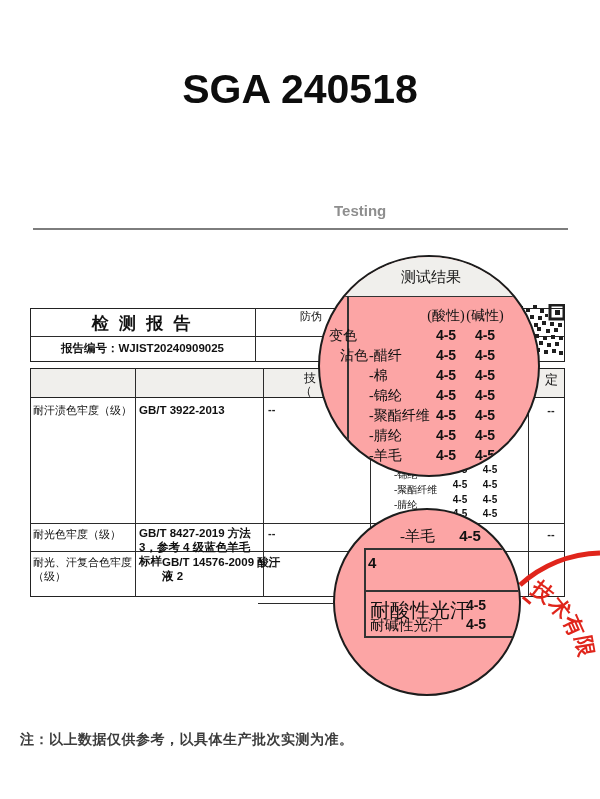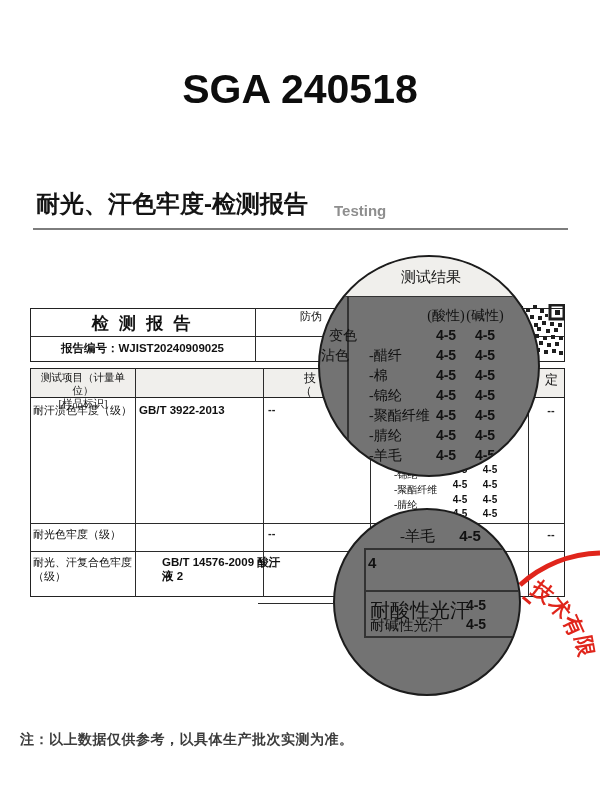--- a/index.html
+++ b/index.html
@@ -22,37 +22,36 @@
   .tbl-border{position:absolute;border:1.5px solid #222;box-sizing:border-box;background:transparent;}
   #grey-band{left:30px;top:368px;width:535px;height:30px;background:#f0efec;
              border-bottom:1px solid #222;box-sizing:border-box;}
   .hdr{font-size:10.5px;line-height:13px;color:#111;}
   .cellt{font-size:11px;line-height:14px;color:#111;}
   .code{font-family:"Liberation Sans","DejaVu Sans",sans-serif;font-weight:700;font-size:11.5px;line-height:14px;color:#101010;}
   .dash{font-family:"Liberation Sans","DejaVu Sans",sans-serif;font-weight:700;font-size:11px;color:#222;}
   .minirow{font-size:10px;line-height:11px;}
   .minival{font-family:"Liberation Sans","DejaVu Sans",sans-serif;font-weight:700;font-size:10px;}
 
-  .mag-circle{position:absolute;border:2px solid #1c1c1c;border-radius:50%;background:#737373;overflow:hidden;box-sizing:border-box;}
+  .mag-circle{position:absolute;border:2px solid #1c1c1c;border-radius:50%;background:#fca5a5;overflow:hidden;box-sizing:border-box;}
   #mag-top{left:318px;top:255px;width:222px;height:222px;z-index:5;}
   #mag-bottom{left:333px;top:508px;width:188px;height:188px;z-index:6;}
   .mg-label{font-size:14px;text-align:center;}
   .mg-val{font-family:"Liberation Sans","DejaVu Sans",sans-serif;font-weight:700;font-size:14px;}
 
   #footnote{left:20px;top:731px;font-size:14px;font-weight:900;color:#3c3c3c;
             font-family:"Liberation Sans","DejaVu Sans",sans-serif;letter-spacing:0.5px;}
   .z2{z-index:2;} .z3{z-index:3;}
 </style>
 </head>
 <body>
 
 <div id="page">
 
   <div class="abs" id="main-title">SGA 240518</div>
-  <div class="abs" id="section-heading">耐光、汗色牢度-检测报告</div>
   <div class="abs" id="testing-label">Testing</div>
   <div class="abs" id="heading-rule"></div>
 
   <div class="tbl-border z2" style="left:30px;top:308px;width:535px;height:54px;"></div>
   <div class="hline z2" style="left:30px;top:336px;width:535px;"></div>
   <div class="vline z2" style="left:255px;top:308px;height:54px;"></div>
   <div class="abs ctr z2" style="left:30px;top:312px;width:225px;font-size:17px;font-weight:700;letter-spacing:3px;">检 测 报 告</div>
   <div class="abs z2" style="left:300px;top:309px;font-size:11px;">防伪</div>
   <div class="abs ctr z2" style="left:30px;top:341px;width:225px;font-size:11.5px;font-weight:700;">
     <span>报告编号：</span><span class="sans">WJIST20240909025</span>
@@ -61,24 +60,20 @@
   <div id="grey-band" class="abs z2"></div>
   <div class="tbl-border z2" style="left:30px;top:368px;width:535px;height:229px;"></div>
   <div class="vline z2" style="left:135px;top:368px;height:229px;"></div>
   <div class="vline z2" style="left:263px;top:368px;height:229px;"></div>
   <div class="vline z2" style="left:370px;top:368px;height:229px;"></div>
   <div class="vline z2" style="left:528px;top:368px;height:229px;"></div>
   <div class="hline z2" style="left:30px;top:523px;width:535px;"></div>
   <div class="hline z2" style="left:30px;top:551px;width:535px;"></div>
   <div class="hline z2" style="left:258px;top:603px;width:75px;"></div>
 
-  <div class="abs ctr hdr z2" style="left:31px;top:371px;width:104px;">
-    <div>测试项目（计量单位）</div>
-    <div>[样品标识]</div>
-  </div>
   <div class="abs hdr z2" style="left:304px;top:372px;font-size:12px;">技</div>
   <div class="abs hdr z2" style="left:300px;top:385px;font-size:12px;">（</div>
   <div class="abs hdr z2" style="left:545px;top:373px;font-size:13px;">定</div>
 
   <div class="abs cellt z2" style="left:33px;top:403px;width:100px;">耐汗渍色牢度（级）</div>
   <div class="abs code z2" style="left:139px;top:403px;width:122px;">GB/T 3922-2013</div>
   <div class="abs dash z2" style="left:268px;top:403px;">--</div>
   <div class="abs dash z2" style="left:541px;top:404px;width:20px;text-align:center;">--</div>
 
   <div class="abs z2" style="left:394px;top:464px;">
@@ -95,20 +90,21 @@
     <span class="minirow">-腈纶</span></div>
   <div class="abs minival z2" style="left:444px;top:494px;width:32px;text-align:center;">4-5</div>
   <div class="abs minival z2" style="left:474px;top:494px;width:32px;text-align:center;">4-5</div>
 
   <div class="abs z2" style="left:394px;top:508px;">
     <span class="minirow">-羊毛</span></div>
   <div class="abs minival z2" style="left:444px;top:508px;width:32px;text-align:center;">4-5</div>
   <div class="abs minival z2" style="left:474px;top:508px;width:32px;text-align:center;">4-5</div>
 
   <div class="abs cellt z2" style="left:33px;top:527px;width:100px;">耐光色牢度（级）</div>
+  <div class="abs code z2" style="left:139px;top:526px;width:122px;">GB/T 8427-2019 方法 3，参考 4 级蓝色羊毛标样</div>
   <div class="abs dash z2" style="left:268px;top:527px;">--</div>
   <div class="abs dash z2" style="left:541px;top:528px;width:20px;text-align:center;">--</div>
 
   <div class="abs cellt z2" style="left:33px;top:555px;width:100px;">耐光、汗复合色牢度（级）</div>
   <div class="abs code z2" style="left:139px;top:555px;width:122px;margin-left:23px;">GB/T 14576-2009 酸汗液 2</div>
   <div class="abs dash z2" style="left:268px;top:559px;">--</div>
 
   <svg class="abs z2" style="left:517px;top:304px;" width="48" height="54" viewBox="0 0 48 54">
     <g fill="#1e1e1e">
       <rect x="33" y="1" width="14" height="14" fill="none" stroke="#1e1e1e" stroke-width="3"></rect>
@@ -168,21 +164,21 @@
       <div class="ctr" style="padding-top:11px;font-size:15px;">测试结果</div>
     </div>
     <div class="abs" style="left:27px;top:40px;bottom:0;width:1.5px;background:#333;"></div>
     <div class="abs ctr mg-label" style="left:103px;top:50px;width:46px;">(酸性)</div>
     <div class="abs ctr mg-label" style="left:142px;top:50px;width:46px;">(碱性)</div>
 
     <div class="abs mg-label" style="left:9px;top:70px;">变色</div>
     <div class="abs ctr mg-val" style="left:103px;top:70px;width:46px;">4-5</div>
     <div class="abs ctr mg-val" style="left:142px;top:70px;width:46px;">4-5</div>
 
-    <div class="abs mg-label" style="left:1px;top:90px;">沾色</div>
+    <div class="abs mg-label" style="left:20px;top:90px;">沾色</div>
     <div class="abs mg-label" style="left:49px;top:90px;">-醋纤</div>
     <div class="abs ctr mg-val" style="left:103px;top:90px;width:46px;">4-5</div>
     <div class="abs ctr mg-val" style="left:142px;top:90px;width:46px;">4-5</div>
 
     <div class="abs mg-label" style="left:49px;top:110px;">-棉</div>
     <div class="abs ctr mg-val" style="left:103px;top:110px;width:46px;">4-5</div>
     <div class="abs ctr mg-val" style="left:142px;top:110px;width:46px;">4-5</div>
 
     <div class="abs mg-label" style="left:49px;top:130px;">-锦纶</div>
     <div class="abs ctr mg-val" style="left:103px;top:130px;width:46px;">4-5</div>

